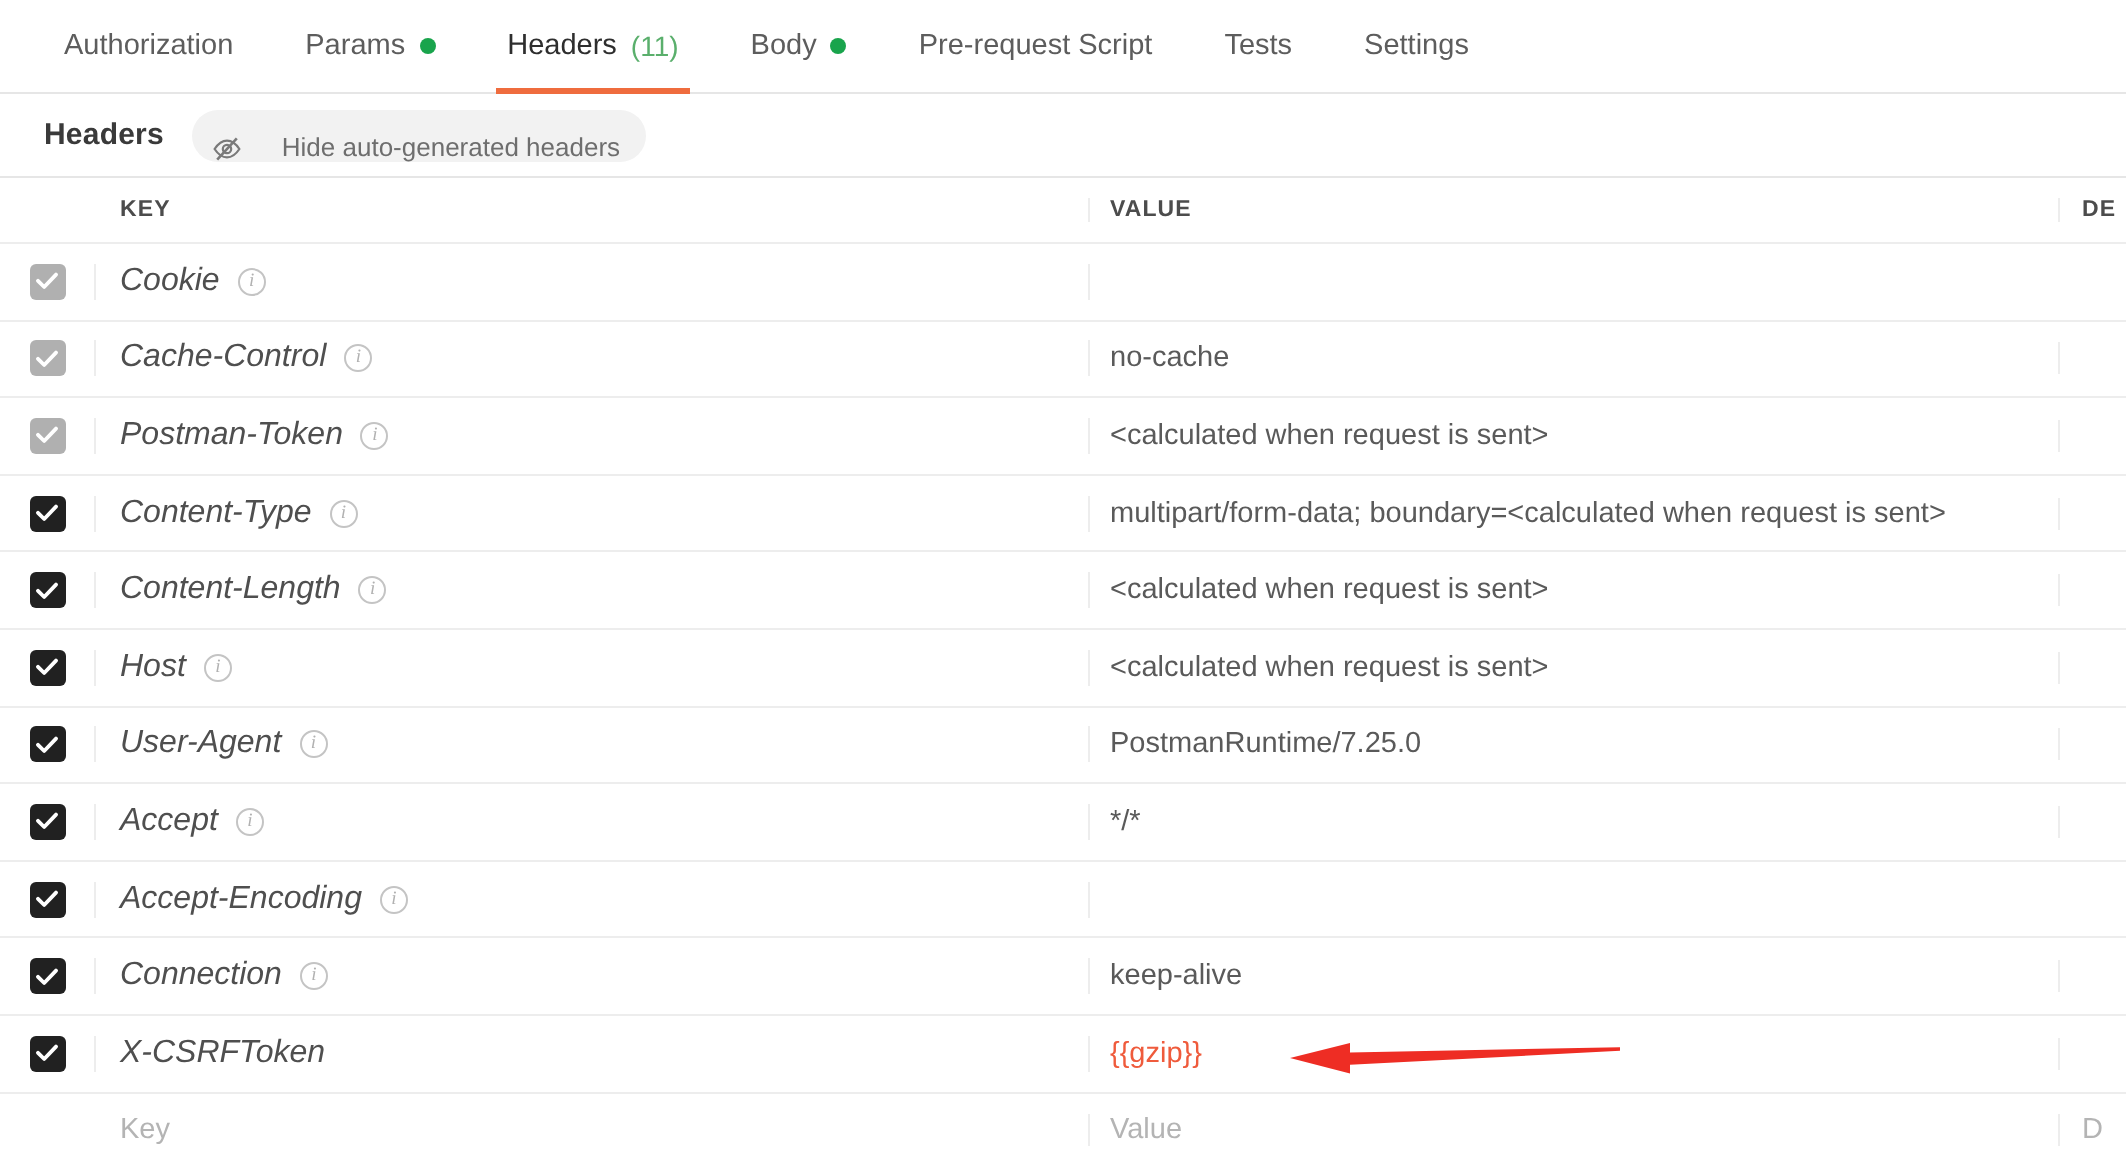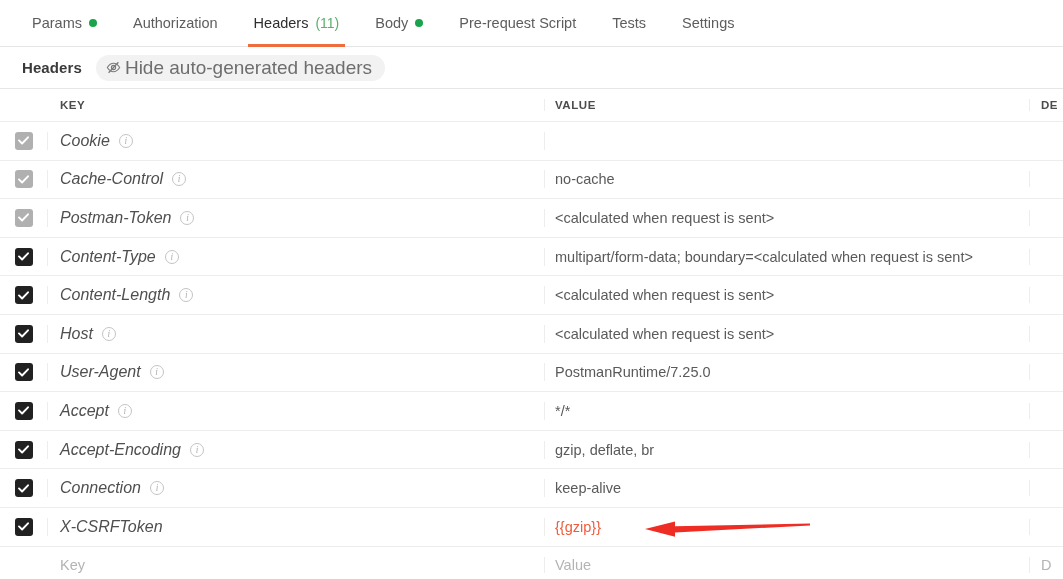--- a/index.html
+++ b/index.html
@@ -61,28 +61,28 @@
     background: #ffffff;
   }
   .subbar .title {
     font-size: 15px;
     color: #3a3a3a;
     font-weight: 600;
     letter-spacing: .1px;
   }
   .pill {
     display: flex;
-    align-items: center;
-    gap: 4px;
+    align-items: flex-end;
+    gap: 20px;
     height: 26px;
     padding: 0 13px 0 10px;
     border-radius: 13px;
     background: #f2f2f2;
     color: #6e6e6e;
-    font-size: 19px;
+    font-size: 13px;
     cursor: pointer;
   }
   .pill svg { display: block; }
 
   
   .tbl {
     border-top: 1px solid #e6e6e6;
     width: 1063px;
   }
   .row {
@@ -170,25 +170,25 @@
     pointer-events: none;
   }
 </style>
 </head>
 <body>
 
 <div id="root">
 
   <div class="tabbar" id="tabbar">
       <div class="tab">
+        <span>Authorization</span>
+      </div>
+      <div class="tab">
         <span>Params</span>
         <span class="dot"></span>
-      </div>
-      <div class="tab">
-        <span>Authorization</span>
       </div>
       <div class="tab active">
         <span>Headers</span>
         <span class="count">(11)</span>
         <span class="underline"></span>
       </div>
       <div class="tab">
         <span>Body</span>
         <span class="dot"></span>
       </div>
@@ -365,23 +365,20 @@
             <div class="cb on">
               <svg width="11" height="9" viewBox="0 0 11 9">
                 <path d="M1 4.4 L4.1 7.5 L10 1.3" fill="none" stroke="#ffffff" stroke-width="1.9" stroke-linecap="round" stroke-linejoin="round"></path>
               </svg>
             </div>
           </div>
           <div class="cell c-key">
             <span class="ktext">Accept-Encoding</span>
             <span class="info">i</span>
           </div>
-          <div class="cell c-val">
-            <span class="vtext">gzip, deflate, br</span>
-          </div>
           <div class="cell c-desc"></div>
         </div>
         <div class="row">
           <div class="cell c-check">
             <div class="cb on">
               <svg width="11" height="9" viewBox="0 0 11 9">
                 <path d="M1 4.4 L4.1 7.5 L10 1.3" fill="none" stroke="#ffffff" stroke-width="1.9" stroke-linecap="round" stroke-linejoin="round"></path>
               </svg>
             </div>
           </div>

